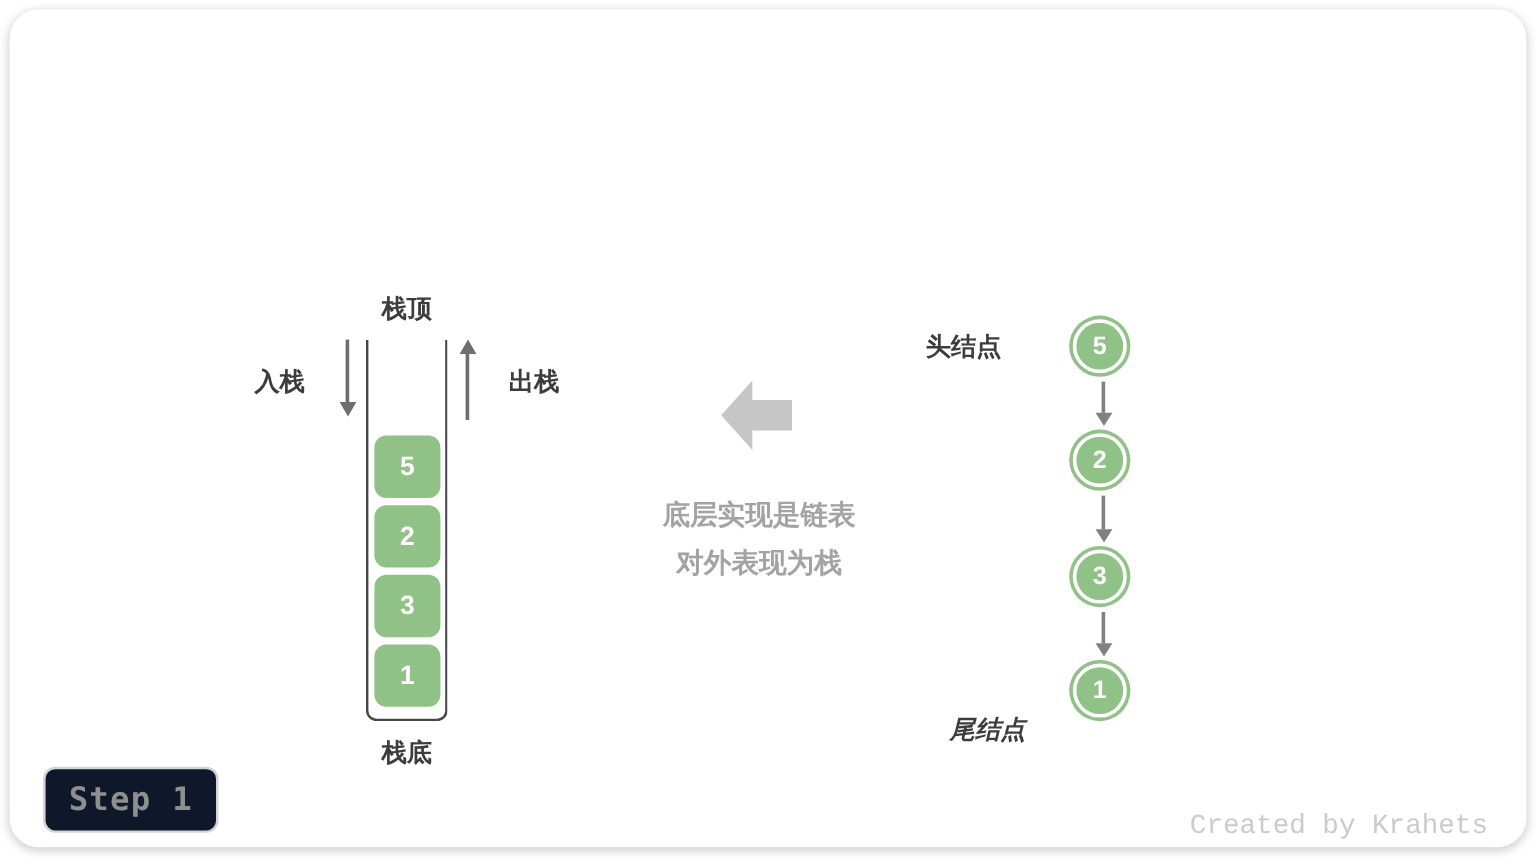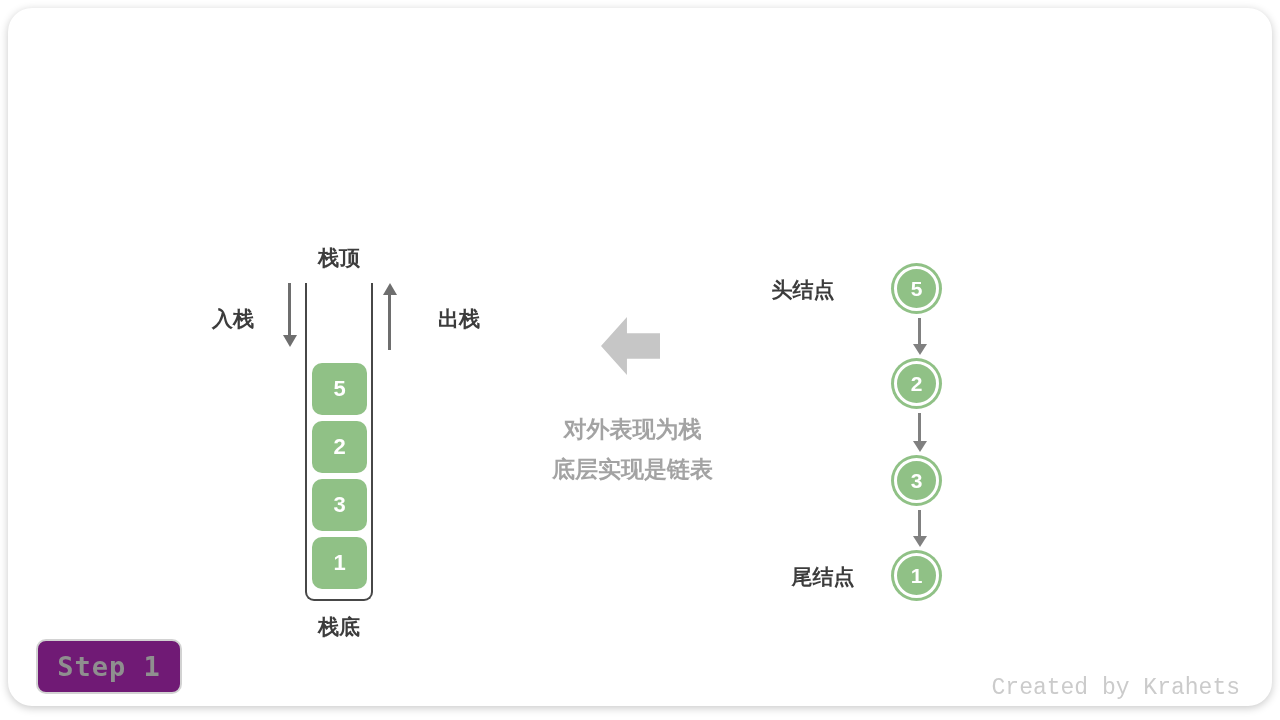--- a/index.html
+++ b/index.html
@@ -13,21 +13,21 @@
           box-shadow: 0 2px 9px rgba(0,0,0,0.22); }
 
   
   .lab { position: absolute; color: #3c3c3c; font-weight: 700; font-size: 21px;
          text-align: center; line-height: 26px; }
 
   
   .stack-top-label    { left: 289px; top: 245px; width: 100px; }
   .stack-bottom-label { left: 289px; top: 614px; width: 100px; font-family: Liberation Serif, serif; }
   .push-label { left: 198px; top: 306px; width: 70px; }
-  .pop-label  { left: 410px; top: 306px; width: 70px; text-align: right; }
+  .pop-label  { left: 410px; top: 306px; width: 70px; text-align: center; }
 
   .stack-container { position: absolute; left: 305px; top: 283px; width: 68px; height: 318px;
                      border: 2.5px solid #474747; border-top: none;
                      border-radius: 0 0 9px 9px; background: #ffffff; }
 
   .sbox { position: absolute; left: 312px; width: 55px; height: 52px; border-radius: 10px;
           background: #90C186; color: #ffffff; font-weight: 700; font-size: 22px;
           display: flex; align-items: center; justify-content: center; }
   .sbox.s0 { top: 363px; }
   .sbox.s1 { top: 421px; }
@@ -45,42 +45,42 @@
 
   
   .big-left-arrow { position: absolute; left: 601px; top: 317px; width: 59px; height: 58px;
                     background: #c6c6c6;
                     clip-path: polygon(0 50%, 44% 0, 44% 28%, 100% 28%, 100% 72%, 44% 72%, 44% 100%); }
   .caption { position: absolute; left: 490px; top: 409px; width: 285px; text-align: center;
              color: #a3a3a3; font-weight: 700; font-size: 23px; line-height: 40px; }
 
   
   .head-label { left: 755px; top: 277px; width: 96px; }
-  .tail-label { left: 775px; top: 564px; width: 96px; }
+  .tail-label { left: 775px; top: 596px; width: 96px; font-style: italic; }
 
   .node { position: absolute; left: 894px; width: 45px; height: 45px; border-radius: 50%;
           background: #90C186; border: 3px solid #ffffff; box-shadow: 0 0 0 3px #90C186;
           color: #ffffff; font-weight: 700; font-size: 21px;
           display: flex; align-items: center; justify-content: center; }
   .node.n0 { top: 266px; }
   .node.n1 { top: 361px; }
   .node.n2 { top: 458px; }
   .node.n3 { top: 553px; }
 
   .connector { position: absolute; left: 918px; width: 3px; background: #808080; }
   .connector::after { content: ""; position: absolute; left: 50%; transform: translateX(-50%);
                       bottom: -11px; border-left: 7px solid transparent;
                       border-right: 7px solid transparent; border-top: 11px solid #808080; }
   .connector.c0 { top: 318px; height: 26px; }
   .connector.c1 { top: 413px; height: 28px; }
   .connector.c2 { top: 510px; height: 26px; }
 
   
   .step-badge { position: absolute; left: 36px; top: 639px; width: 146px; height: 55px;
-                background: #701a75; border: 2px solid #d2d2d2; border-radius: 10px;
+                background: #0f172a; border: 2px solid #d2d2d2; border-radius: 10px;
                 display: flex; align-items: center; justify-content: center;
                 font-family: "DejaVu Sans Mono", monospace; font-weight: 700;
                 font-size: 27px; color: #8f8f8f; letter-spacing: 1px; }
   .credit { position: absolute; right: 40px; top: 675px;
             font-family: Liberation Mono, monospace; font-size: 23px; color: #cbcbcb; }
 </style>
 </head>
 <body>
 
 <div class="stage">
@@ -99,22 +99,22 @@
   <div class="lab push-label">入栈</div>
   <div class="varrow push-arrow"></div>
 
   <div class="lab pop-label">出栈</div>
   <div class="varrow pop-arrow"></div>
 
   <div class="lab stack-bottom-label">栈底</div>
 
   <div class="big-left-arrow"></div>
   <div class="caption">
+    <div>底层实现是链表</div>
     <div>对外表现为栈</div>
-    <div>底层实现是链表</div>
   </div>
 
   <div class="lab head-label">头结点</div>
   <div class="lab tail-label">尾结点</div>
 
   <div class="node n0">5</div>
   <div class="connector c0"></div>
   <div class="node n1">2</div>
   <div class="connector c1"></div>
   <div class="node n2">3</div>

